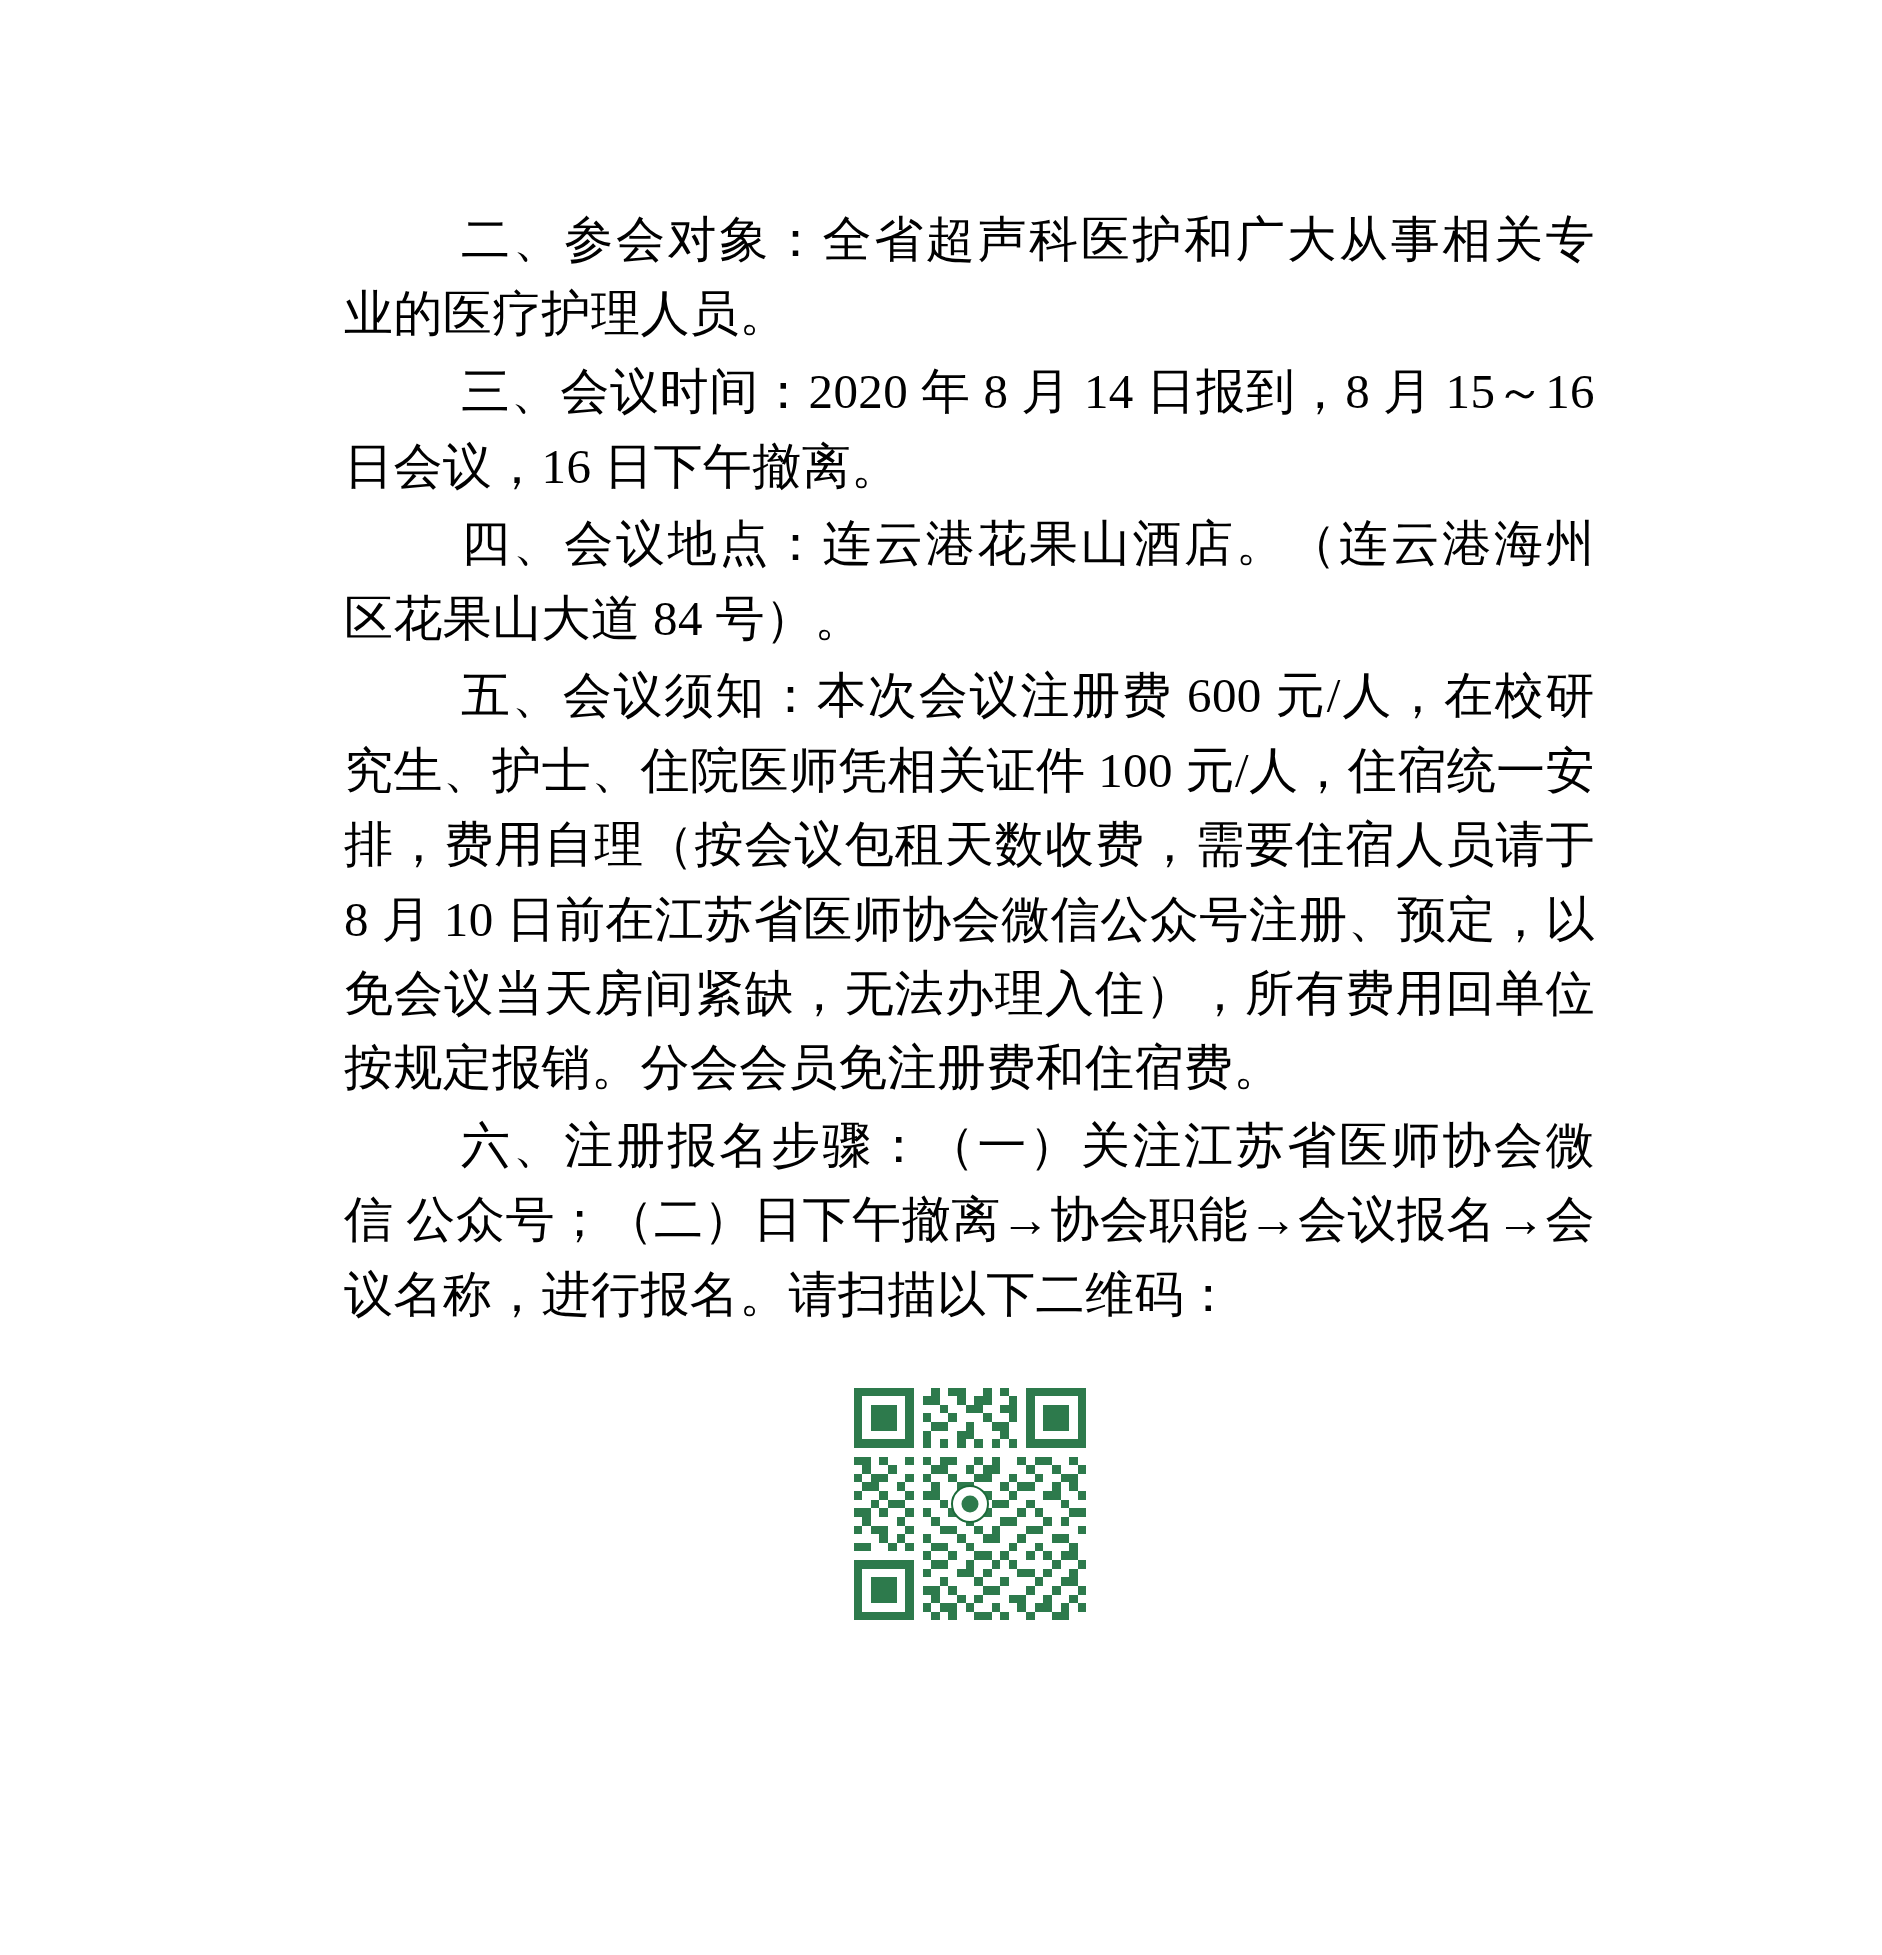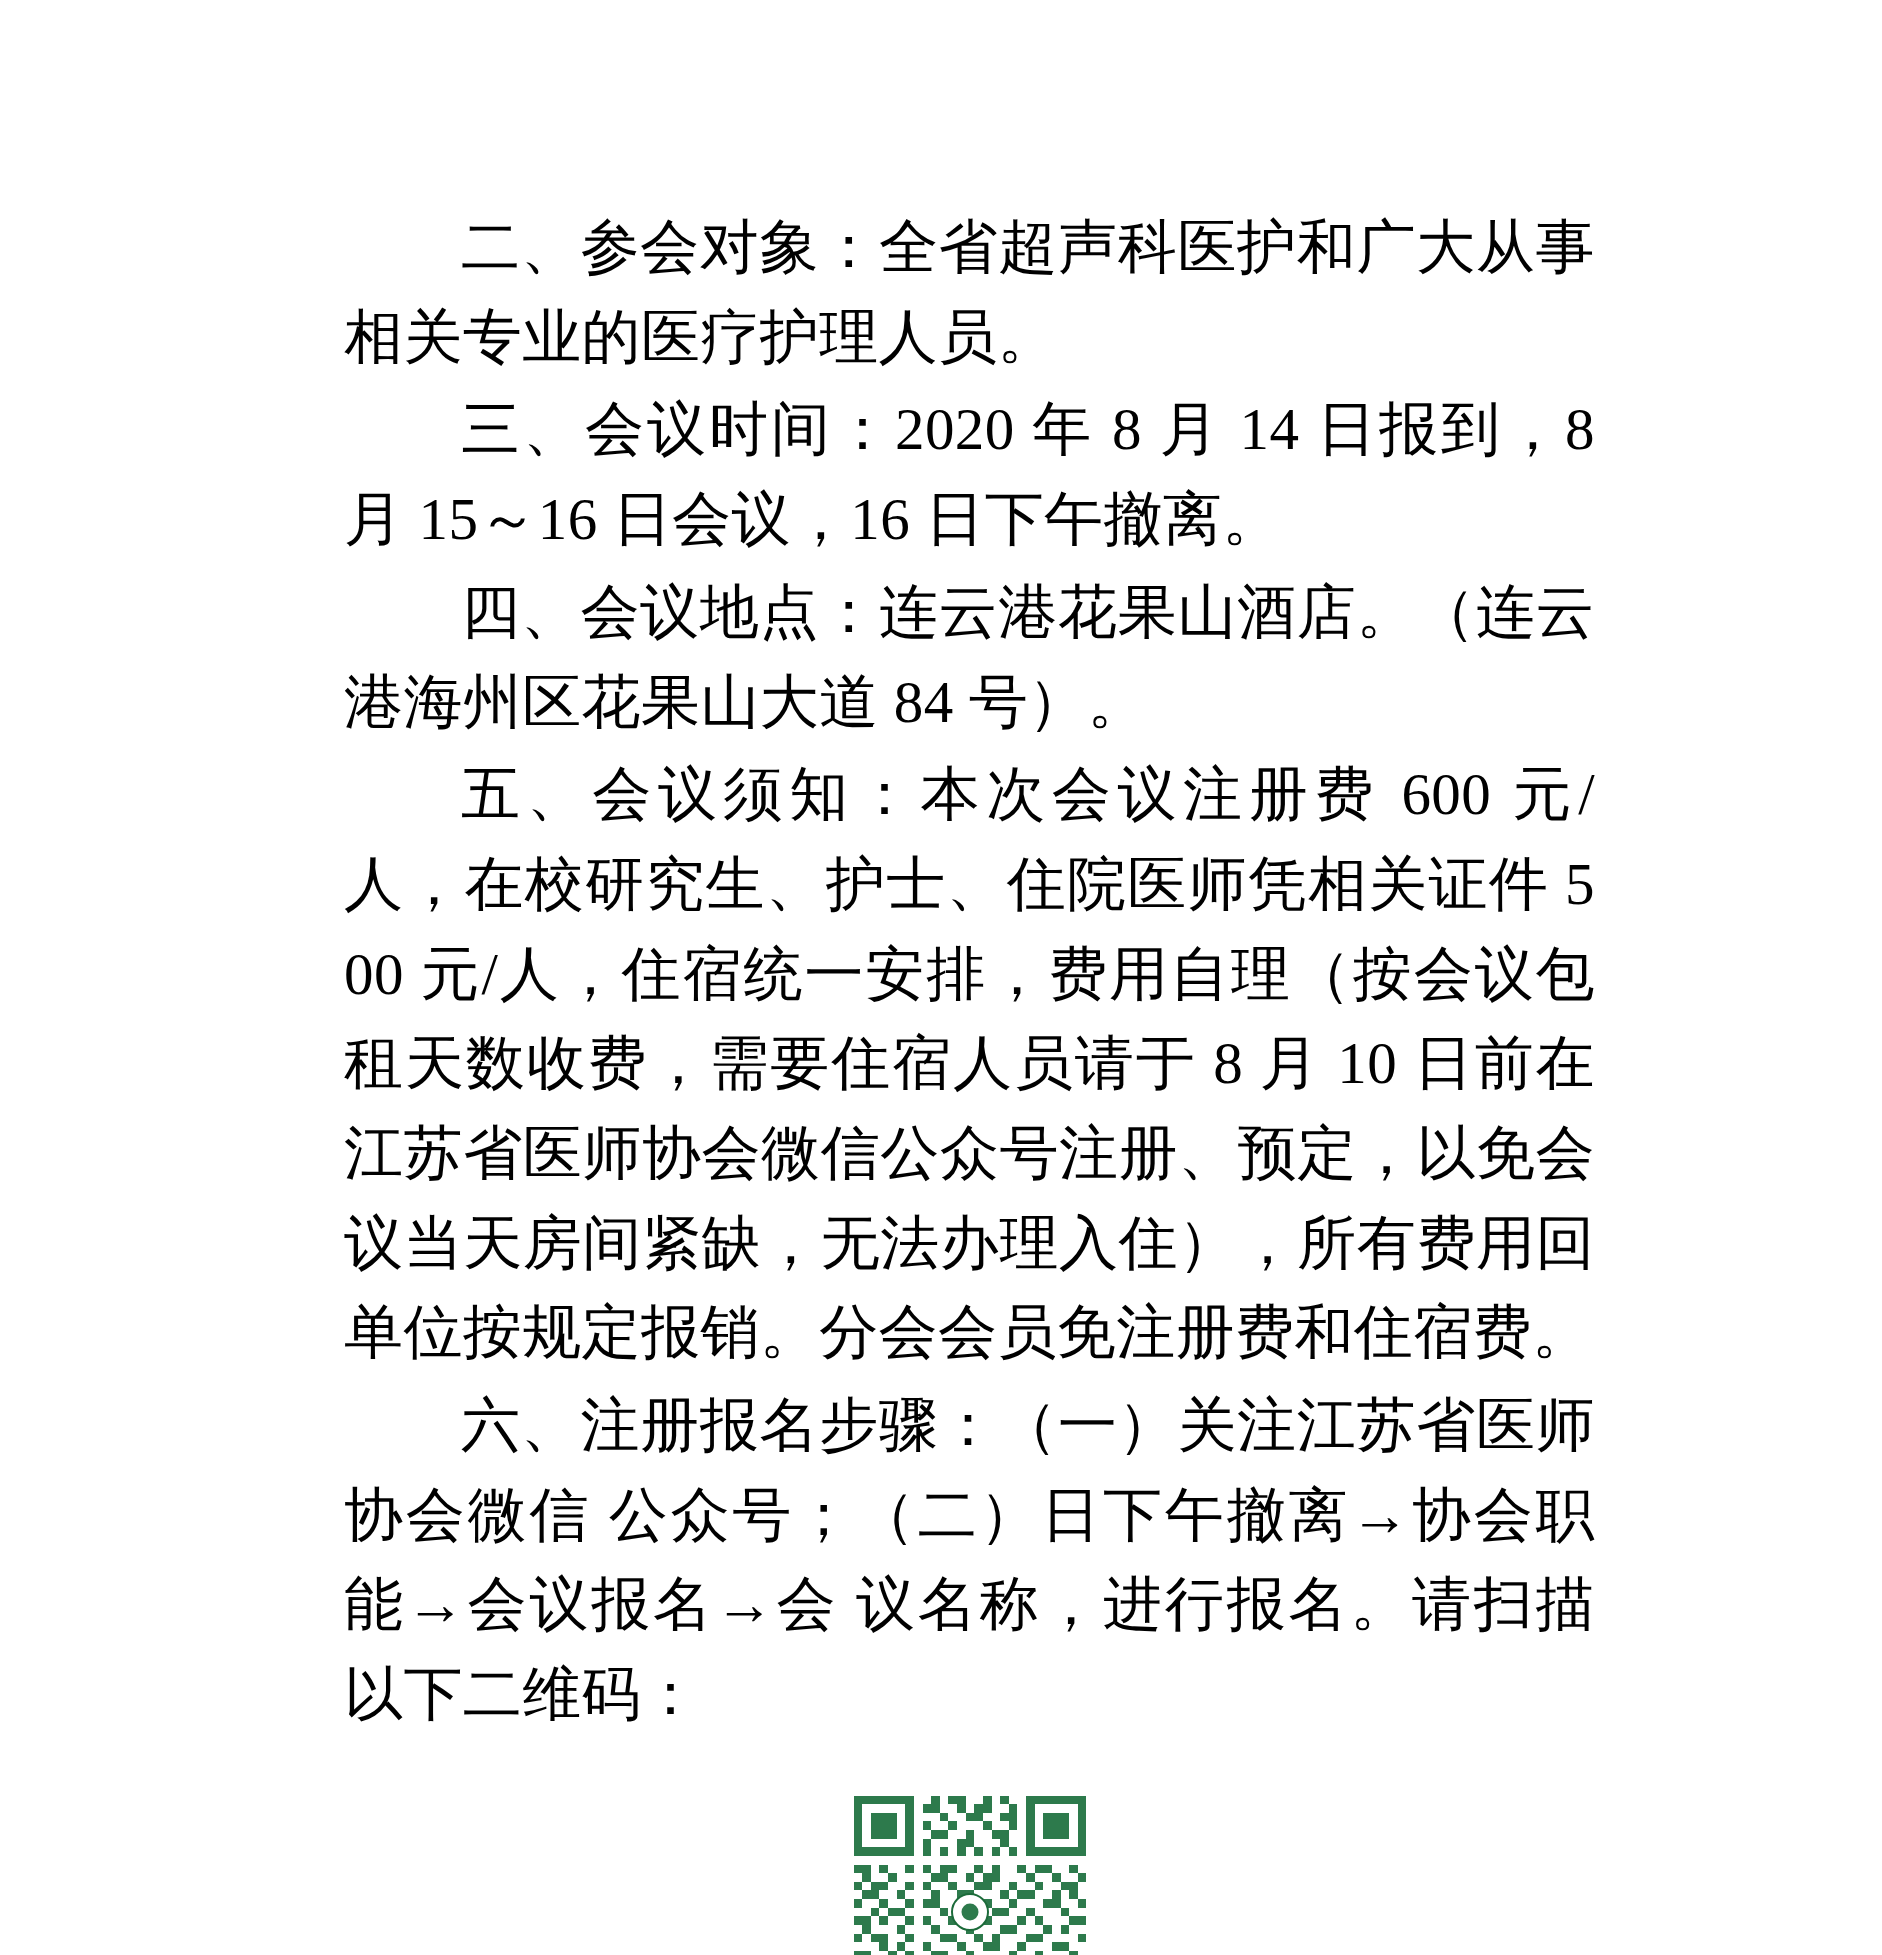--- a/index.html
+++ b/index.html
@@ -18,21 +18,21 @@
     background: #ffffff;
     overflow: hidden;
   }
   .content {
     position: absolute;
     left: 344px;
     top: 203px;
     width: 1251px;
   }
   .para {
-    font-size: 59px;
+    font-size: 49px;
     line-height: 1.52;
     letter-spacing: 0.4px;
     text-align: justify;
     text-justify: inter-ideograph;
     margin: 0 0 3.1px 0;
     text-indent: 117px;
     white-space: pre-wrap;
     word-break: break-all;
   }
   .qr-wrap {
@@ -78,21 +78,21 @@
 </head>
 <body>
 
 <div class="page">
 
   <div class="content">
 
     <p class="para">二、参会对象：全省超声科医护和广大从事相关专业的医疗护理人员。</p>
     <p class="para">三、会议时间：2020 年 8 月 14 日报到，8 月 15～16 日会议，16 日下午撤离。</p>
     <p class="para">四、会议地点：连云港花果山酒店。（连云港海州区花果山大道 84 号）。</p>
-    <p class="para">五、会议须知：本次会议注册费 600 元/人，在校研究生、护士、住院医师凭相关证件 500 元/人，住宿统一安排，费用自理（按会议包租天数收费，需要住宿人员请于 8 月 10 日前在江苏省医师协会微信公众号注册、预定，以免会议当天房间紧缺，无法办理入住），所有费用回单位按规定报销。分会会员免注册费和住宿费。</p>
+    <p class="para">五、会议须知：本次会议注册费 600 元/人，在校研究生、护士、住院医师凭相关证件 100 元/人，住宿统一安排，费用自理（按会议包租天数收费，需要住宿人员请于 8 月 10 日前在江苏省医师协会微信公众号注册、预定，以免会议当天房间紧缺，无法办理入住），所有费用回单位按规定报销。分会会员免注册费和住宿费。</p>
     <p class="para">六、注册报名步骤：（一）关注江苏省医师协会微信 公众号；（二）日下午撤离→协会职能→会议报名→会 议名称，进行报名。请扫描以下二维码：</p>
 
     <div class="qr-wrap">
       <div class="qr">
         <svg viewBox="0 0 29 29" shape-rendering="crispEdges" aria-hidden="true">
           <rect width="29" height="29" fill="#ffffff"></rect>
           <g fill="#2d7a4c">
 
             <rect x="1" y="1" width="7" height="1"></rect>
               <rect x="1" y="7" width="7" height="1"></rect>

